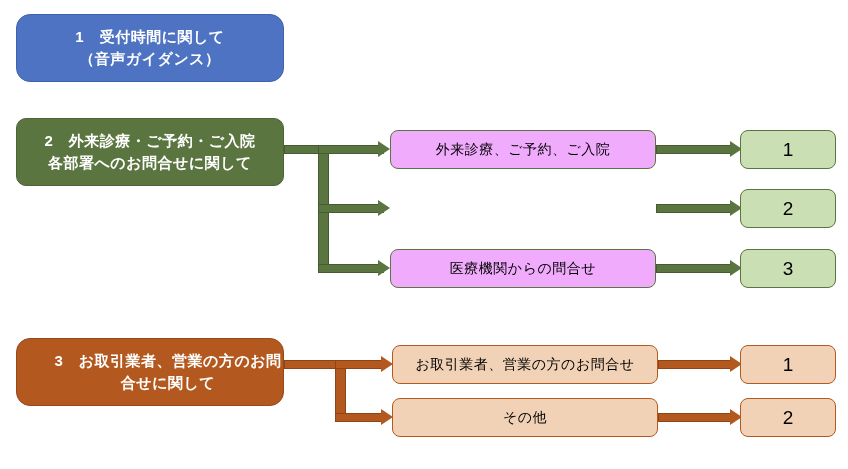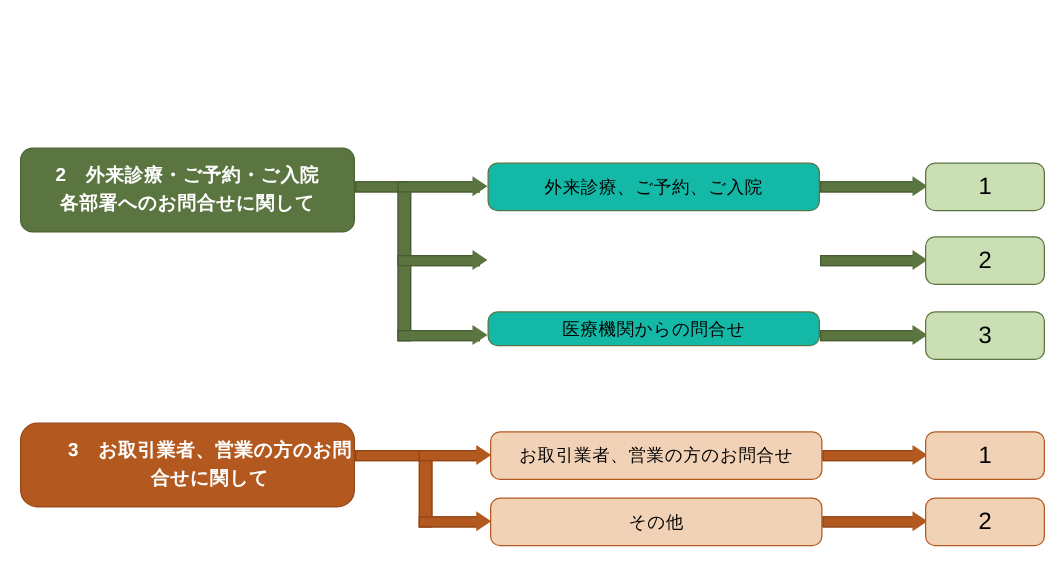--- a/index.html
+++ b/index.html
@@ -52,21 +52,21 @@
   }
 
   
   .opt {
     border-radius: 8px;
     font-size: 14px;
     color: #000000;
     letter-spacing: 0.5px;
   }
   .opt.greenfill {
-    background: #14b8a6;
+    background: #f0abfc;
     border: 1.5px solid #5B7540;
   }
   .opt.peachfill {
     background: #F2D2B6;
     border: 1.5px solid #B3591F;
   }
 
   
   .num {
     border-radius: 8px;
@@ -99,39 +99,41 @@
     border-bottom: 8px solid transparent;
   }
   .arrow.g { border-left: 12px solid #5B7540; }
   .arrow.o { border-left: 12px solid #B3591F; }
 </style>
 </head>
 <body>
 
 <div id="canvas">
 
+  <div class="node root blue" style="left:16px; top:14px; width:268px; height:68px;">1　受付時間に関して
+（音声ガイダンス）</div>
 
   <div class="node root green" style="left:16px; top:118px; width:268px; height:68px;border-radius:10px;">2　外来診療・ご予約・ご入院
 各部署へのお問合せに関して</div>
 
   <div class="seg g" style="left:284px; top:145px; width:44px; height:9px;"></div>
 
   <div class="seg g" style="left:318px; top:145px; width:11px; height:128px;"></div>
 
   <div class="seg g" style="left:318px; top:145px; width:66px; height:9px;"></div>
   <div class="arrow g" style="left:378px; top:141px;"></div>
 
   <div class="seg g" style="left:318px; top:204px; width:66px; height:9px;"></div>
   <div class="arrow g" style="left:378px; top:200px;"></div>
 
   <div class="seg g" style="left:318px; top:264px; width:66px; height:9px;"></div>
   <div class="arrow g" style="left:378px; top:260px;"></div>
 
   <div class="node opt greenfill" style="left:390px; top:130px; width:266px; height:39px;">外来診療、ご予約、ご入院</div>
-  <div class="node opt greenfill" style="left:390px; top:249px; width:266px; height:28px;">医療機関からの問合せ</div>
+  <div class="node opt greenfill" style="left:390px; top:249px; width:266px; height:39px;">医療機関からの問合せ</div>
 
   <div class="seg g" style="left:656px; top:145px; width:78px; height:9px;"></div>
   <div class="arrow g" style="left:730px; top:141px;"></div>
 
   <div class="seg g" style="left:656px; top:204px; width:78px; height:9px;"></div>
   <div class="arrow g" style="left:730px; top:200px;"></div>
 
   <div class="seg g" style="left:656px; top:264px; width:78px; height:9px;"></div>
   <div class="arrow g" style="left:730px; top:260px;"></div>
 

